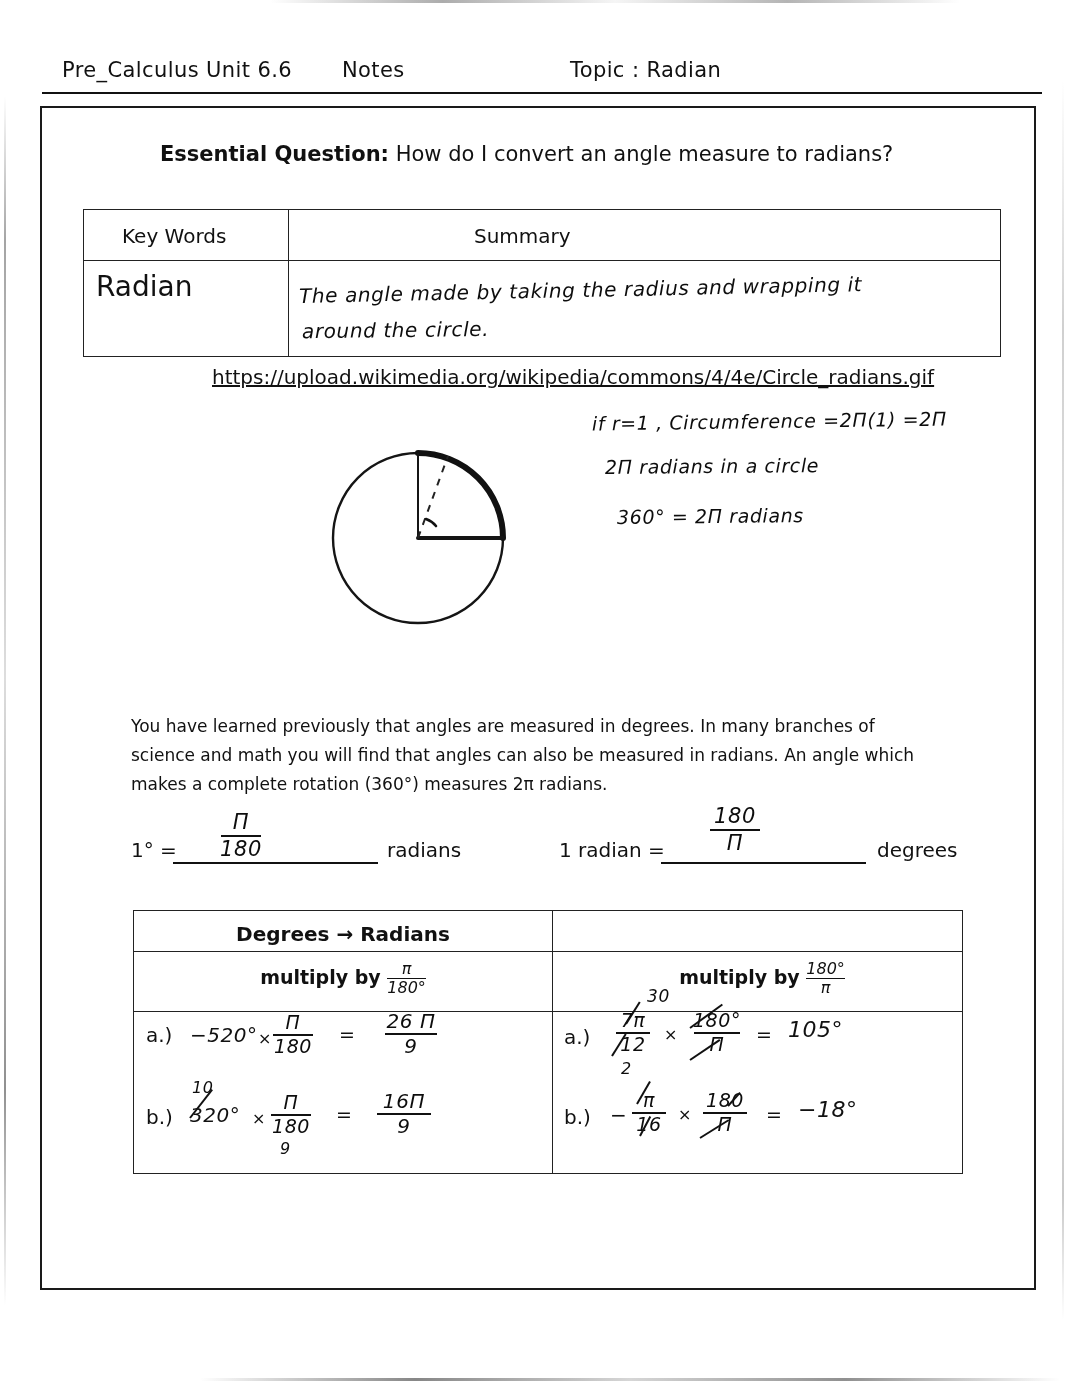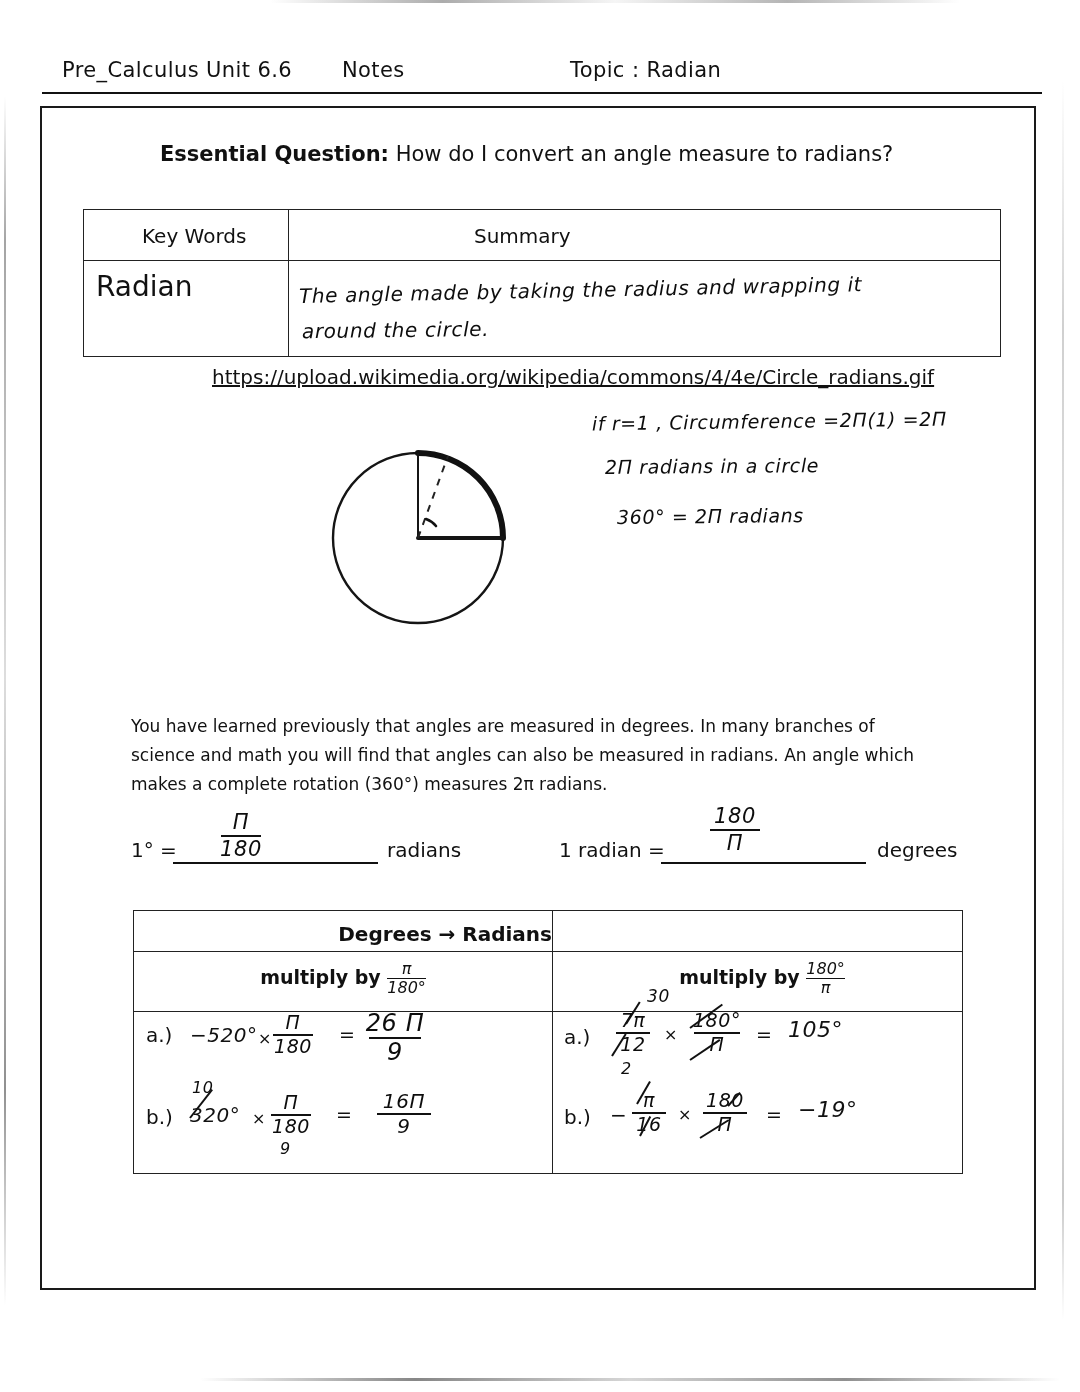--- a/index.html
+++ b/index.html
@@ -34,21 +34,21 @@
     border:2px solid #1a1a1a;box-sizing:border-box;}
 
   .eq{position:absolute;left:160px;top:142px;font-size:21px;white-space:nowrap;}
   .eq b{font-weight:bold;}
 
   
   .kw-table{position:absolute;left:83px;top:209px;width:918px;height:148px;
     border:1px solid #222;box-sizing:border-box;}
   .kw-vline{position:absolute;left:204px;top:0;width:1px;height:100%;background:#222;}
   .kw-hline{position:absolute;left:0;top:50px;width:100%;height:1px;background:#222;}
-  .kw-h1{position:absolute;left:38px;top:14px;font-size:20px;margin-left:20px;}
+  .kw-h1{position:absolute;left:38px;top:14px;font-size:20px;}
   .kw-h2{position:absolute;left:390px;top:14px;font-size:20px;}
   .kw-term{position:absolute;left:12px;top:60px;font-size:28px;}
 
   
   .hw{font-family:"DejaVu Sans", sans-serif;font-style:italic;color:#0d0d0d;
       letter-spacing:.6px;white-space:nowrap;}
   .kw-sum1{position:absolute;left:215px;top:68px;font-size:20px;transform:rotate(-1.2deg);}
   .kw-sum2{position:absolute;left:218px;top:108px;font-size:20px;transform:rotate(-.7deg);}
 
   .url{position:absolute;left:192px;top:365px;font-size:20px;text-decoration:underline;white-space:nowrap;margin-left:20px;}
@@ -71,21 +71,21 @@
   .hw-frac .num{font-size:21px;display:block;}
   .hw-frac .bar{display:block;height:2px;background:#111;margin:2px auto 2px;}
   .hw-frac .den{font-size:21px;display:block;}
 
   
   .cv-table{position:absolute;left:133px;top:910px;width:830px;height:264px;
     border:1px solid #222;box-sizing:border-box;}
   .cv-vline{position:absolute;left:418px;top:0;width:1px;height:100%;background:#222;}
   .cv-h1{position:absolute;left:0;top:40px;width:100%;height:1px;background:#222;}
   .cv-h2{position:absolute;left:0;top:100px;width:100%;height:1px;background:#222;}
-  .cv-hd{position:absolute;top:11px;font-size:20px;font-weight:bold;width:418px;text-align:right;}
+  .cv-hd{position:absolute;top:11px;font-size:20px;font-weight:bold;width:418px;text-align:center;}
   .cv-mult{position:absolute;top:50px;width:418px;text-align:center;font-size:19px;font-weight:bold;}
   .frac{display:inline-block;text-align:center;vertical-align:middle;line-height:1.05;font-weight:normal;}
   .frac .n{display:block;font-size:16px;font-style:italic;}
   .frac .d{display:block;font-size:16px;font-style:italic;border-top:1px solid #111;padding-top:1px;}
 
   .ex{position:absolute;font-size:20px;}
   .hwex{position:absolute;font-style:italic;letter-spacing:.5px;white-space:nowrap;}
 
   .strike{position:absolute;background:#111;height:2px;transform-origin:left center;}
   .hfrac{position:absolute;text-align:center;line-height:1.05;}
@@ -190,21 +190,21 @@
 
   <div class="ex" style="left:12px;top:112px;">a.)</div>
   <div class="hwex" style="left:56px;top:112px;font-size:20px;">−520°</div>
   <div class="hwex" style="left:124px;top:118px;font-size:16px;">×</div>
   <div class="hw hfrac" style="left:132px;top:102px;width:54px;font-size:19px;">
     <span class="n">Π</span>
     <span class="bar" style="width:40px;"></span>
     <span class="d">180</span>
   </div>
   <div class="hwex" style="left:205px;top:112px;font-size:19px;">=</div>
-  <div class="hw hfrac" style="left:226px;top:100px;width:70px;font-size:24px;">
+  <div class="hw hfrac" style="left:242px;top:100px;width:70px;font-size:20px;">
     <span class="n">26 Π</span>
     <span class="bar" style="width:52px;"></span>
     <span class="d">9</span>
   </div>
 
   <div class="hw" style="position:absolute;left:58px;top:167px;font-size:16px;">10</div>
   <div class="ex" style="left:12px;top:194px;">b.)</div>
   <div class="hwex" style="left:56px;top:192px;font-size:20px;">320°</div>
   <div class="strike" style="left:56px;top:206px;width:36px;transform:rotate(-52deg);"></div>
   <div class="hwex" style="left:118px;top:198px;font-size:16px;">×</div>
@@ -252,14 +252,14 @@
   <div class="strike" style="left:506px;top:224px;width:22px;transform:rotate(-62deg);"></div>
   <div class="hwex" style="left:544px;top:194px;font-size:16px;">×</div>
   <div class="hw hfrac" style="left:562px;top:180px;width:58px;font-size:19px;">
     <span class="n">180</span>
     <span class="bar" style="width:44px;"></span>
     <span class="d">Π</span>
   </div>
   <div class="strike" style="left:594px;top:194px;width:18px;transform:rotate(-48deg);"></div>
   <div class="strike" style="left:566px;top:226px;width:34px;transform:rotate(-32deg);"></div>
   <div class="hwex" style="left:632px;top:192px;font-size:19px;">=</div>
-  <div class="hwex" style="left:664px;top:186px;font-size:22px;">−19°</div>
+  <div class="hwex" style="left:664px;top:186px;font-size:22px;">−18°</div>
 </div>
 
 </body></html>

